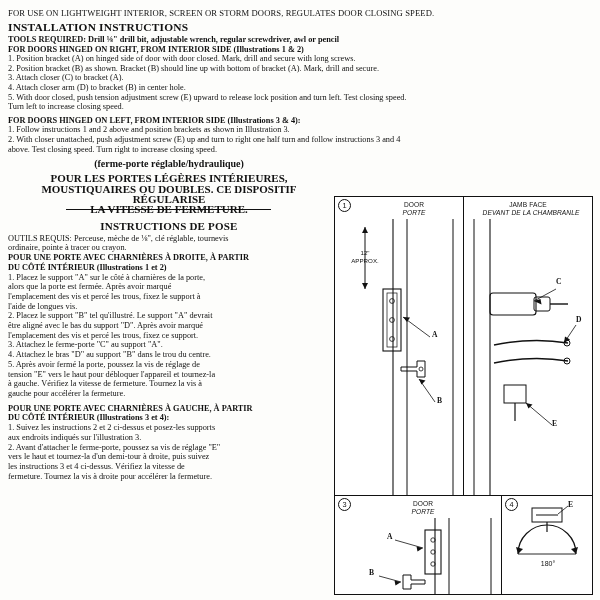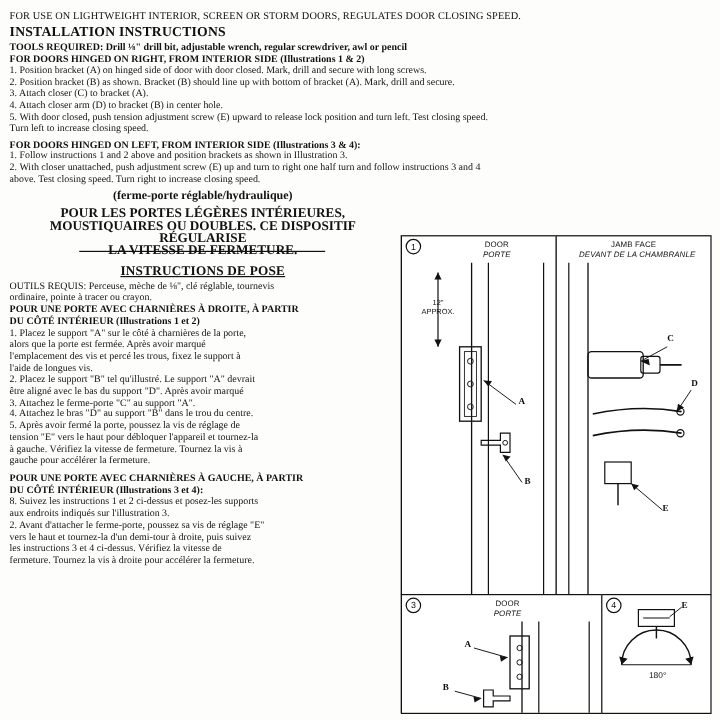--- a/index.html
+++ b/index.html
@@ -63,21 +63,20 @@
     font-size:8.3px;
     line-height:9.7px;
     margin:0;
   }
   .fr-big{
     text-align:center;
     font-size:11px;
     font-weight:bold;
     letter-spacing:0.2px;
     margin:5px 0 2px 0;
-    text-decoration:underline;
   }
   .strike{
     position:absolute;
     background:#111;
     height:1px;
   }
   
   .figs{
     position:absolute;
     left:334px;
@@ -170,32 +169,33 @@
       <div class="fr-p">ordinaire, pointe à tracer ou crayon.</div>
       <div class="fr-p b">POUR UNE PORTE AVEC CHARNIÈRES À DROITE, À PARTIR</div>
       <div class="fr-p b">DU CÔTÉ INTÉRIEUR (Illustrations 1 et 2)</div>
 
       <div class="fr-p">1. Placez le support "A" sur le côté à charnières de la porte,</div>
       <div class="fr-p">   alors que la porte est fermée. Après avoir marqué</div>
       <div class="fr-p">   l'emplacement des vis et percé les trous, fixez le support à</div>
       <div class="fr-p">   l'aide de longues vis.</div>
       <div class="fr-p">2. Placez le support "B" tel qu'illustré. Le support "A" devrait</div>
       <div class="fr-p">   être aligné avec le bas du support "D". Après avoir marqué</div>
+      <div class="fr-p">   l'emplacement des vis et percé les trous, fixez ce support.</div>
       <div class="fr-p">3. Attachez le ferme-porte "C" au support "A".</div>
       <div class="fr-p">4. Attachez le bras "D" au support "B" dans le trou du centre.</div>
       <div class="fr-p">5. Après avoir fermé la porte, poussez la vis de réglage de</div>
       <div class="fr-p">   tension "E" vers le haut pour débloquer l'appareil et tournez-la</div>
       <div class="fr-p">   à gauche. Vérifiez la vitesse de fermeture. Tournez la vis à</div>
       <div class="fr-p">   gauche pour accélérer la fermeture.</div>
 
       <div style="height:5px"></div>
 
       <div class="fr-p b">POUR UNE PORTE AVEC CHARNIÈRES À GAUCHE, À PARTIR</div>
       <div class="fr-p b">DU CÔTÉ INTÉRIEUR (Illustrations 3 et 4):</div>
-      <div class="fr-p">8. Suivez les instructions 1 et 2 ci-dessus et posez-les supports</div>
+      <div class="fr-p">1. Suivez les instructions 2 et 2 ci-dessus et posez-les supports</div>
       <div class="fr-p">   aux endroits indiqués sur l'illustration 3.</div>
       <div class="fr-p">2. Avant d'attacher le ferme-porte, poussez sa vis de réglage "E"</div>
       <div class="fr-p">   vers le haut et tournez-la d'un demi-tour à droite, puis suivez</div>
       <div class="fr-p">   les instructions 3 et 4 ci-dessus. Vérifiez la vitesse de</div>
       <div class="fr-p">   fermeture. Tournez la vis à droite pour accélérer la fermeture.</div>
     </div>
   </div>
 
   <div class="figs">
 

